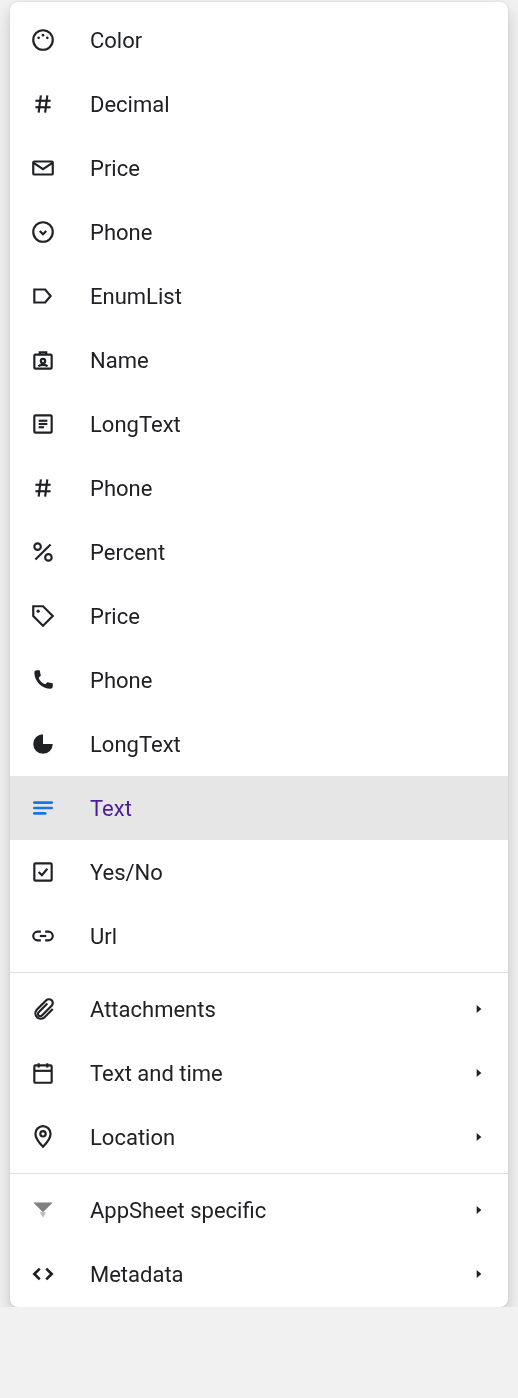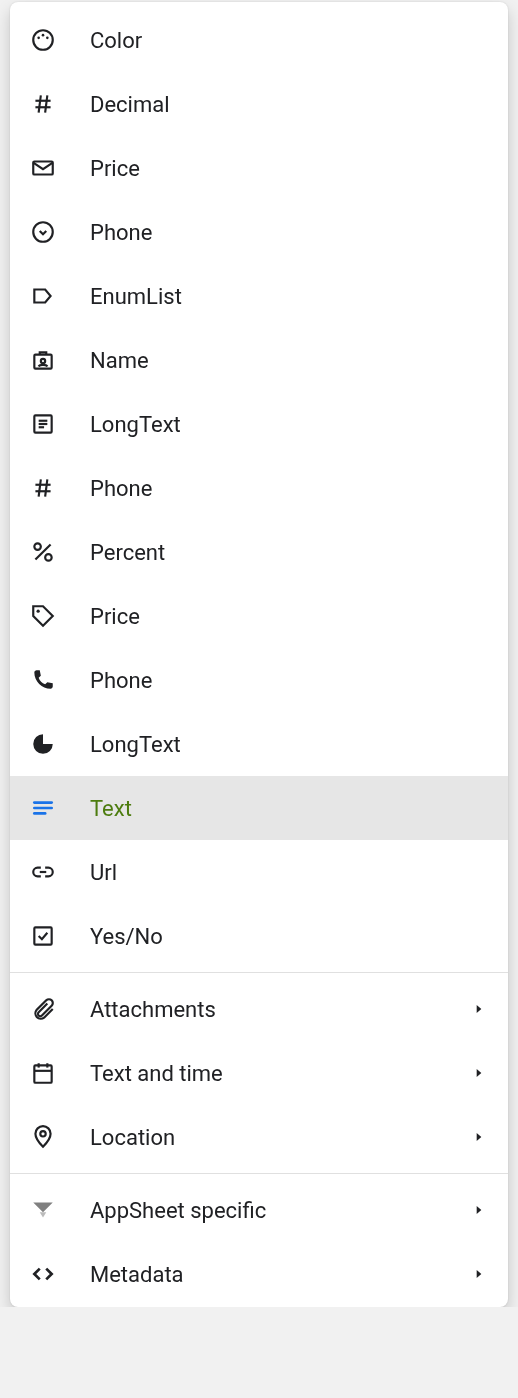--- a/index.html
+++ b/index.html
@@ -25,21 +25,21 @@
     display: flex;
     align-items: center;
     height: 64px;
     padding: 0 20px 0 20px;
     cursor: pointer;
     color: #202124;
     font-size: 22px;
   }
   .menu-item.selected {
     background: #e6e6e6;
-    color: #4d7c0f;
+    color: #4c1d95;
   }
   .menu-item.selected .icon svg {
     stroke: #1a73e8;
     fill: #1a73e8;
   }
   .icon {
     width: 60px;
     display: flex;
     align-items: center;
     justify-content: flex-start;
@@ -205,36 +205,36 @@
         <line x1="4" y1="12" x2="20" y2="12"></line>
         <line x1="4" y1="17" x2="14" y2="17"></line>
       </svg>
     </span>
     <span class="label">Text</span>
   </div>
 
   <div class="menu-item">
     <span class="icon">
       <svg viewBox="0 0 24 24" fill="none" stroke="#202124" stroke-width="2">
+        <rect x="4" y="4" width="16" height="16" rx="1"></rect>
+        <path d="M8 12l3 3 5-6"></path>
+      </svg>
+    </span>
+    <span class="label">Yes/No</span>
+  </div>
+
+  <div class="menu-item">
+    <span class="icon">
+      <svg viewBox="0 0 24 24" fill="none" stroke="#202124" stroke-width="2">
         <path d="M9 12h6"></path>
           <path d="M10 8H7a4 4 0 0 0 0 8h3"></path>
           <path d="M14 8h3a4 4 0 0 1 0 8h-3"></path>
       </svg>
     </span>
     <span class="label">Url</span>
-  </div>
-
-  <div class="menu-item">
-    <span class="icon">
-      <svg viewBox="0 0 24 24" fill="none" stroke="#202124" stroke-width="2">
-        <rect x="4" y="4" width="16" height="16" rx="1"></rect>
-        <path d="M8 12l3 3 5-6"></path>
-      </svg>
-    </span>
-    <span class="label">Yes/No</span>
   </div>
 
   <div class="divider"></div>
 
   <div class="menu-item">
     <span class="icon">
       <svg viewBox="0 0 24 24" fill="none" stroke="#202124" stroke-width="2">
         <path d="M21 12l-8 8a5 5 0 0 1-7-7l9-9a3.5 3.5 0 0 1 5 5l-9 9a2 2 0 0 1-3-3l8-8"></path>
       </svg>
     </span>

